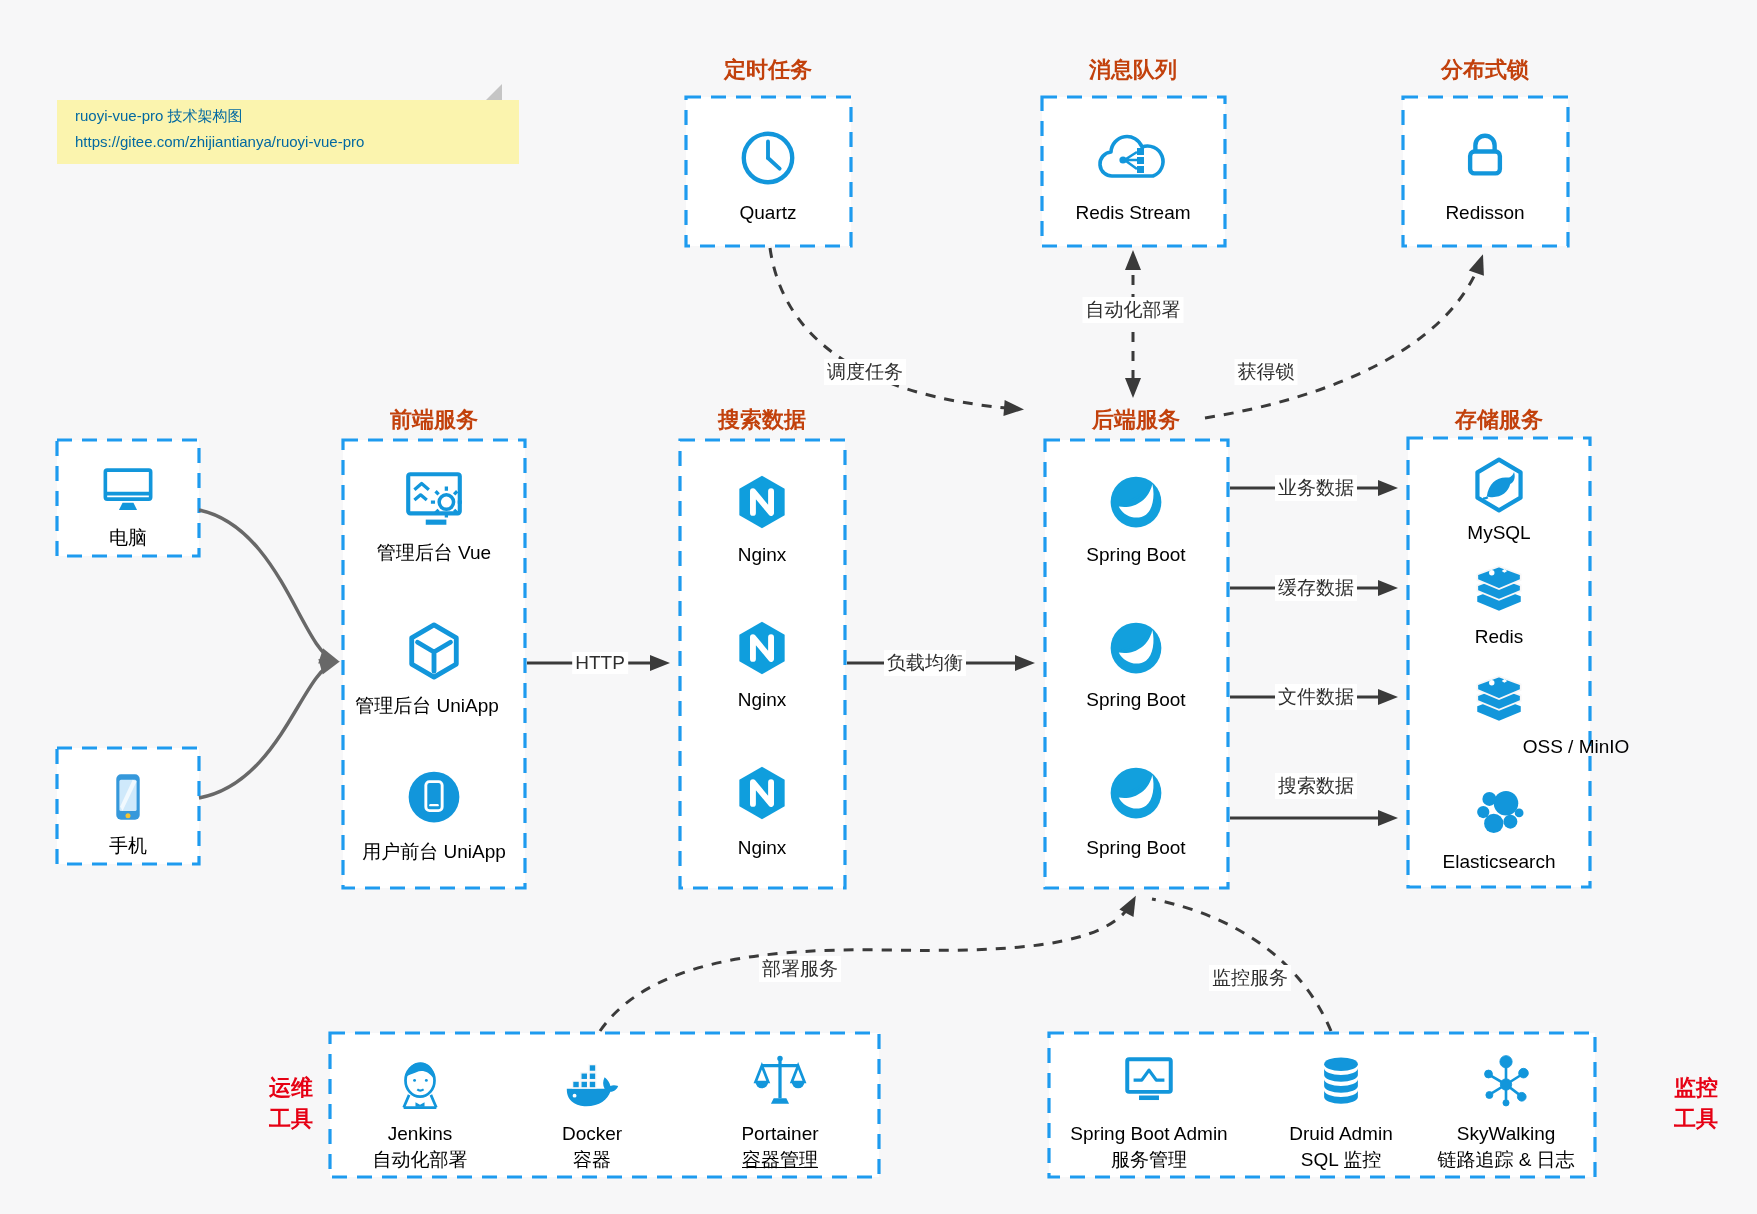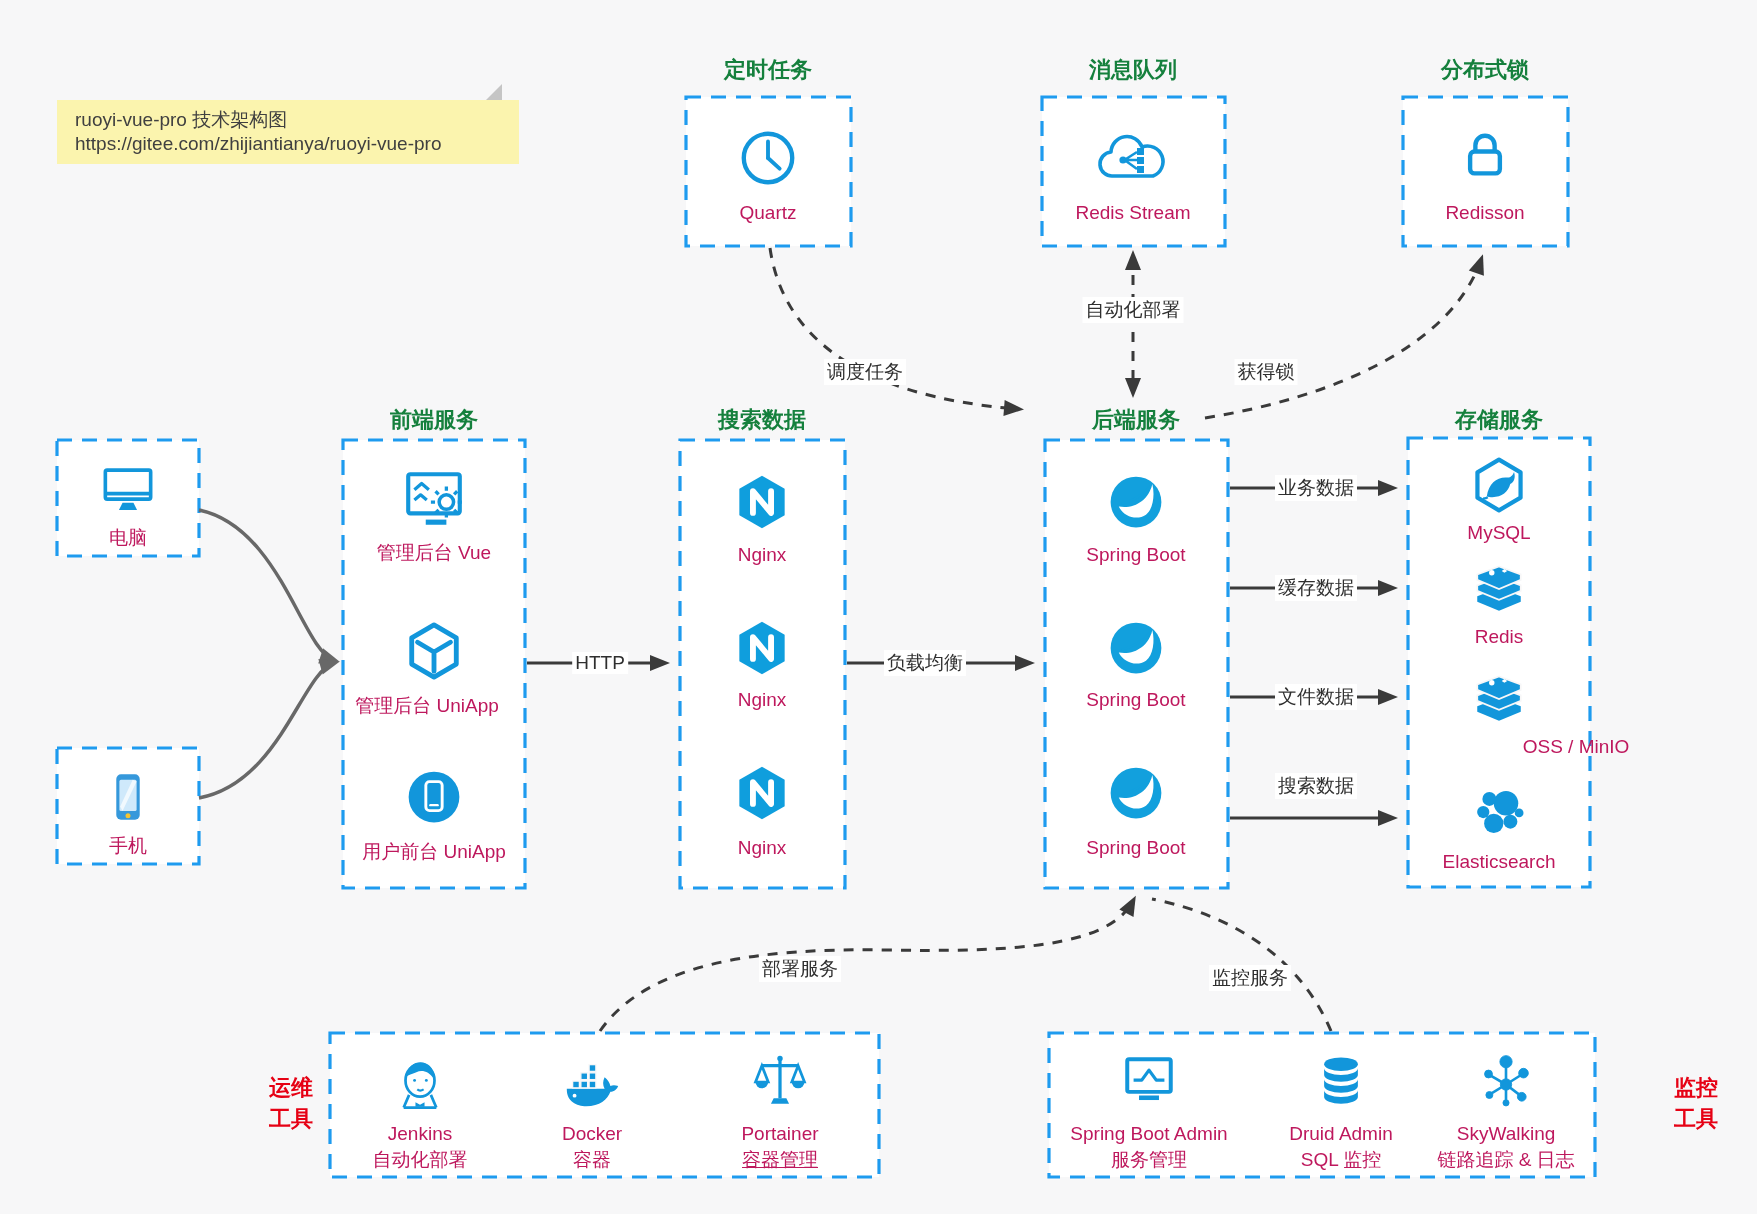--- a/index.html
+++ b/index.html
@@ -1,26 +1,26 @@
 <!DOCTYPE html>
 <html><head>
 <meta charset="utf-8">
 <style>
   html,body{margin:0;padding:0;}
   body{font-family:"Liberation Sans","DejaVu Sans",sans-serif;background:#f7f7f8;}
   #canvas{position:relative;width:1757px;height:1214px;background:#f7f7f8;overflow:hidden;}
   svg.overlay{position:absolute;left:0;top:0;}
   .abs{position:absolute;}
   .ctr{transform:translate(-50%,-50%);}
-  .rtitle{font-weight:bold;font-size:22px;color:#15803d;white-space:nowrap;text-align:center;}
+  .rtitle{font-weight:bold;font-size:22px;color:#c2410c;white-space:nowrap;text-align:center;}
   .rtitle2{font-weight:bold;font-size:22px;color:#e60114;width:46px;line-height:1.4;word-break:break-all;text-align:center;}
-  .ilab{font-size:19px;color:#be185d;white-space:nowrap;text-align:left;}
+  .ilab{font-size:19px;color:#000000;white-space:nowrap;text-align:left;}
   .elab{font-size:19px;color:#2f2f2f;background:#fff;padding:0 3px;white-space:nowrap;}
   .note{background:#fbf4ae;}
-  .noteline{font-size:19px;color:#404040;white-space:nowrap;}
+  .noteline{font-size:15px;color:#0369a1;white-space:nowrap;}
   .fold{width:0;height:0;border-left:24px solid transparent;border-bottom:24px solid #c5c5c5;}
   .ic{line-height:0;}
 </style>
 </head>
 <body>
 
 <div id="canvas">
 
   <svg class="overlay" width="1757" height="1214" viewBox="0 0 1757 1214">
     <defs>

